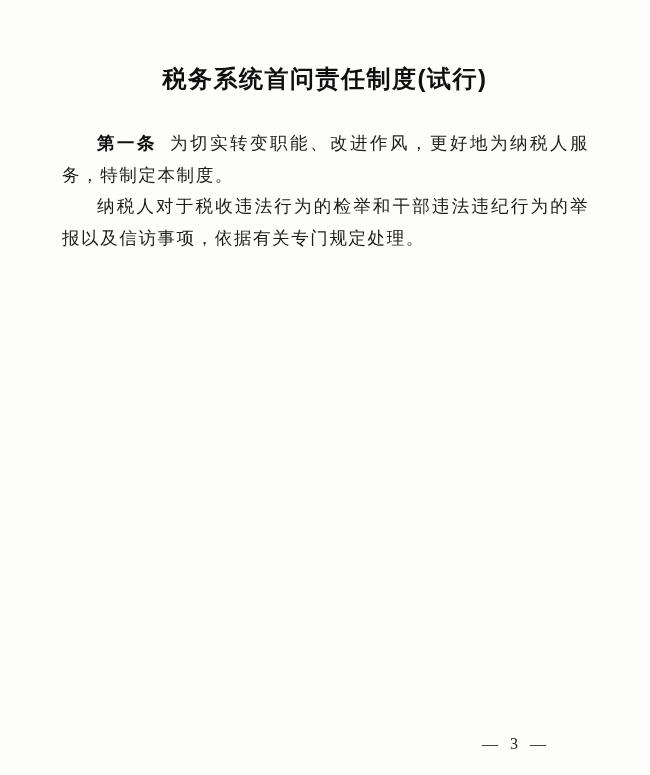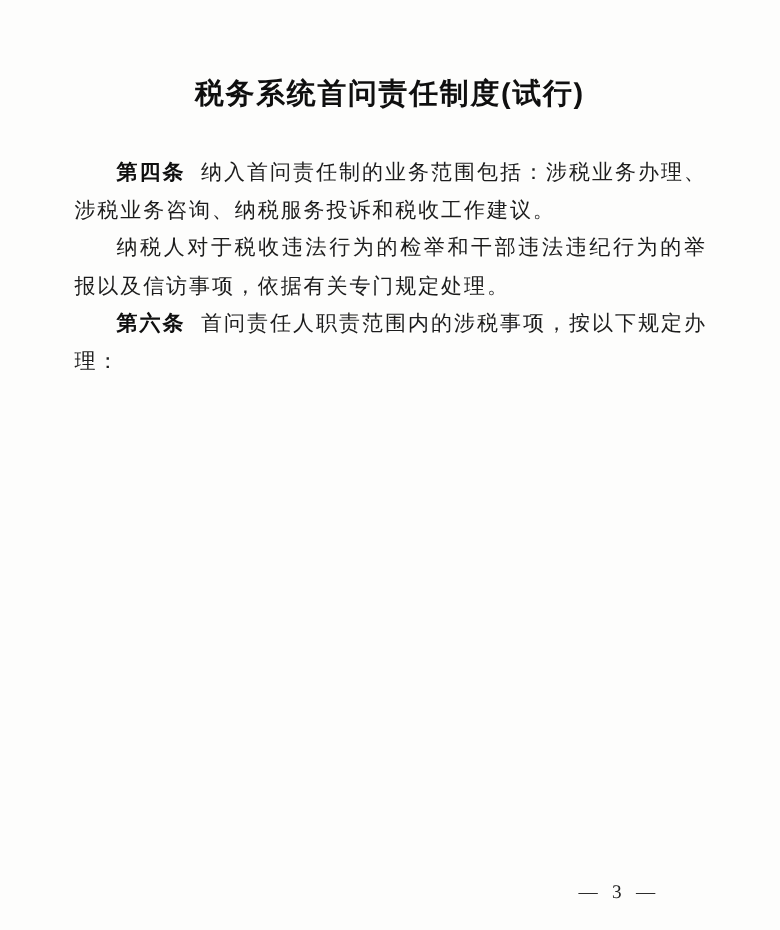--- a/index.html
+++ b/index.html
@@ -56,25 +56,22 @@
 </style>
 </head>
 <body>
 
 <div class="page">
 
   <h1 class="doc-title">税务系统首问责任制度(试行)</h1>
 
   <div class="doc-body">
     <p class="para">
-      <span class="article-head">第四条</span><span>纳入首问责任制的业务范围包括：涉税业务办理、涉税业务咨询、纳税服务投诉和税收工作建议。</span>
+      <span class="article-head">第一条</span><span>为切实转变职能、改进作风，更好地为纳税人服务，特制定本制度。</span>
     </p>
     <p class="para">
       <span class="article-head"></span><span>纳税人对于税收违法行为的检举和干部违法违纪行为的举报以及信访事项，依据有关专门规定处理。</span>
-    </p>
-    <p class="para">
-      <span class="article-head">第六条</span><span>首问责任人职责范围内的涉税事项，按以下规定办理：</span>
     </p>
   </div>
 
   <div class="page-number">— 3 —</div>
 
 </div>
 
 </body></html>

